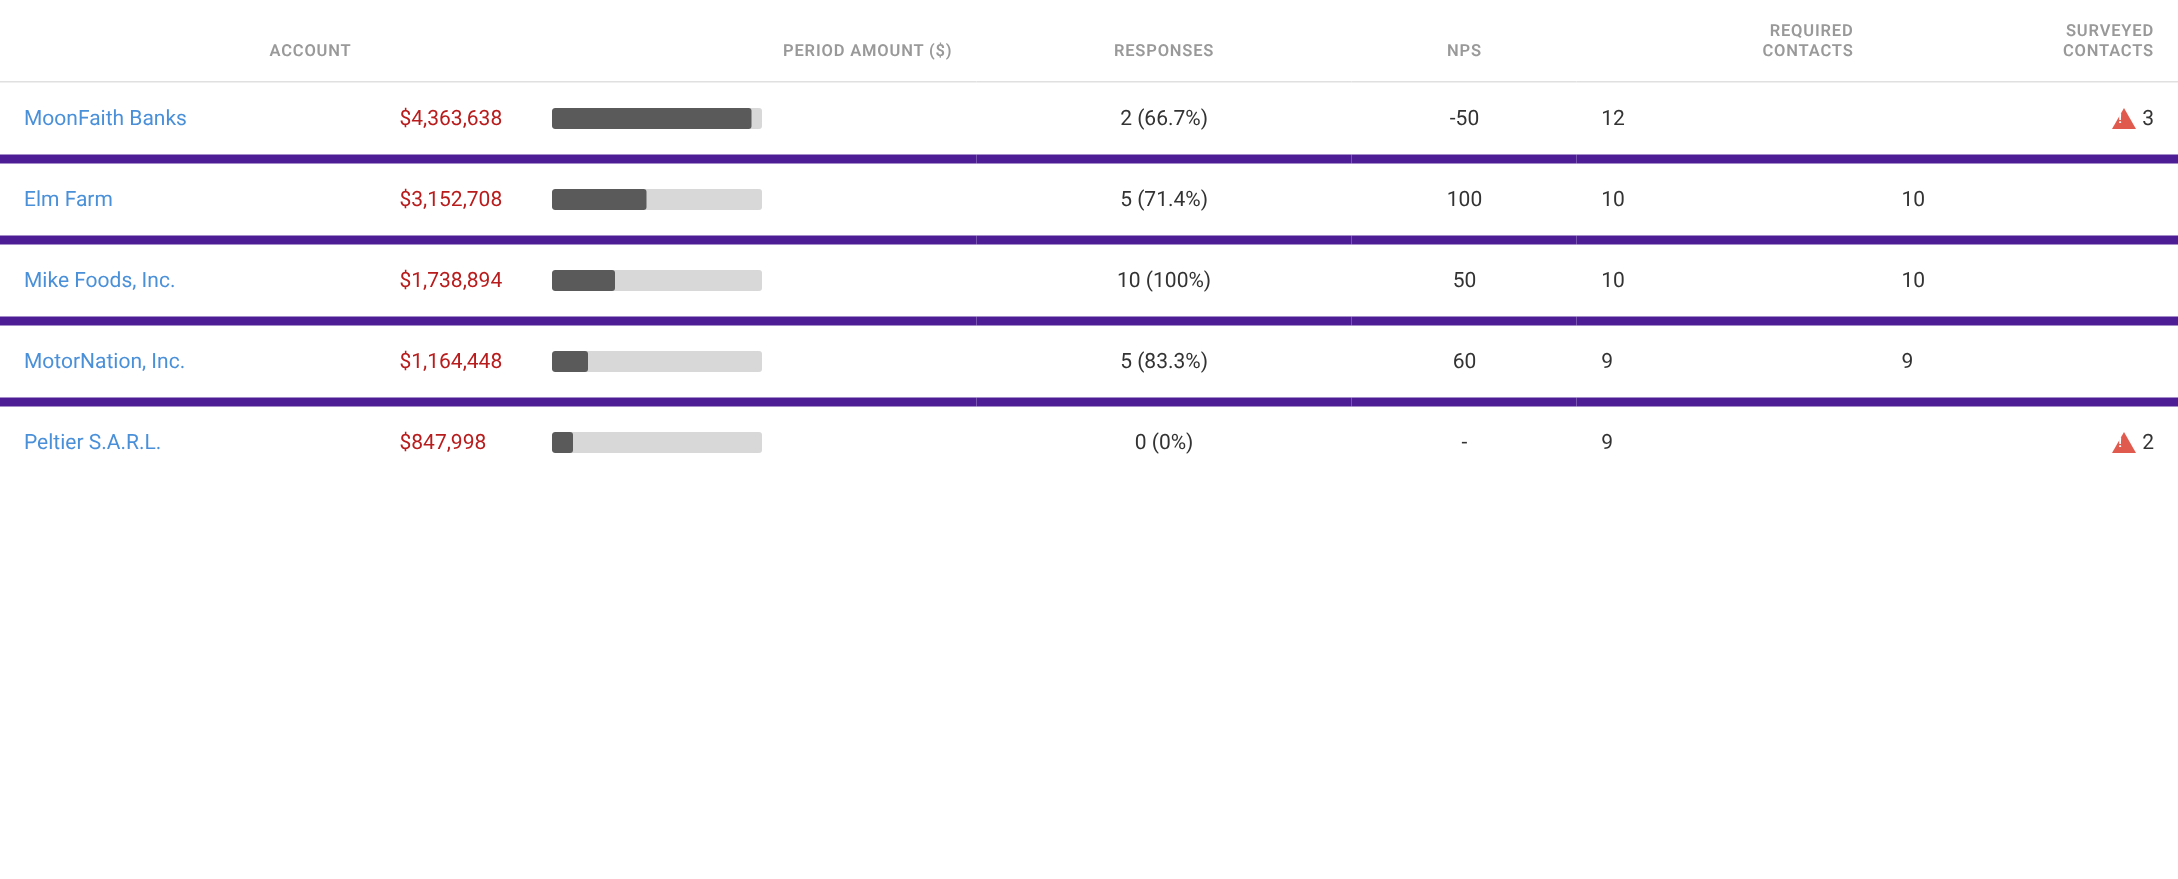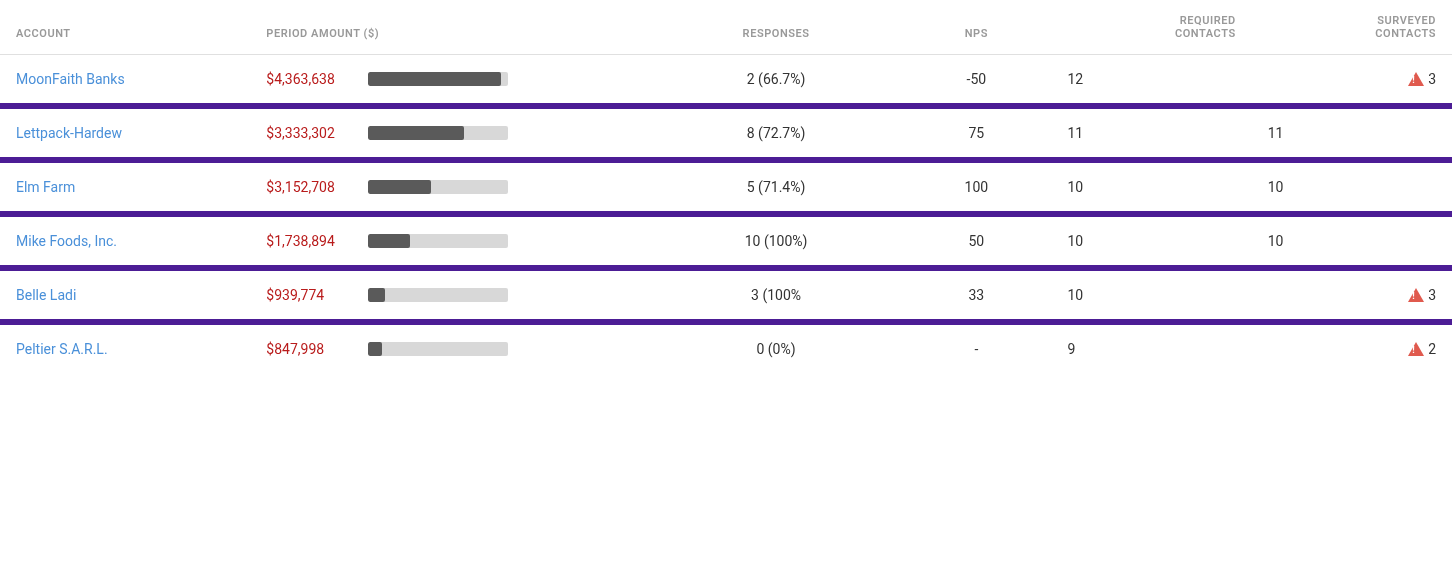--- a/index.html
+++ b/index.html
@@ -25,21 +25,21 @@
       width: 100%;
       border-collapse: collapse;
     }
 
     thead tr {
       border-bottom: 1px solid #e0e0e0;
     }
 
     th {
       padding: 14px 16px;
-      text-align: left;
+      text-align: right;
       font-size: 11px;
       font-weight: 600;
       color: #999;
       letter-spacing: 0.05em;
       text-transform: uppercase;
       vertical-align: bottom;
     }
 
     th.right {
       text-align: right;
@@ -168,35 +168,20 @@
           <td class="center">-50</td>
           <td class="right">12</td>
           <td class="right">
             <div class="warning-badge">
               <span class="triangle-warning"></span>
               <span>3</span>
             </div>
           </td>
         </tr>
         <tr>
-          <td><a href="#" class="account-link">Lettpack-Hardew</a></td>
-          <td>
-            <div class="amount-cell">
-              <span class="amount-text">$3,333,302</span>
-              <div class="bar-container">
-                <div class="bar-fill" style="width: 68%;"></div>
-              </div>
-            </div>
-          </td>
-          <td class="center">8 (72.7%)</td>
-          <td class="center">75</td>
-          <td class="right">11</td>
-          <td class="right">11</td>
-        </tr>
-        <tr>
           <td><a href="#" class="account-link">Elm Farm</a></td>
           <td>
             <div class="amount-cell">
               <span class="amount-text">$3,152,708</span>
               <div class="bar-container">
                 <div class="bar-fill" style="width: 45%;"></div>
               </div>
             </div>
           </td>
           <td class="center">5 (71.4%)</td>
@@ -213,38 +198,33 @@
                 <div class="bar-fill" style="width: 30%;"></div>
               </div>
             </div>
           </td>
           <td class="center">10 (100%)</td>
           <td class="center">50</td>
           <td class="right">10</td>
           <td class="right">10</td>
         </tr>
         <tr>
-          <td><a href="#" class="account-link">Belle Ladi</a></td>
-          <td>
-            <div class="amount-cell">
-              <span class="amount-text">$939,774</span>
-              <div class="bar-container">
-                <div class="bar-fill" style="width: 12%;"></div>
-              </div>
-            </div>
-          </td>
-          <td class="center">3 (100%</td>
-          <td class="center">33</td>
-          <td class="right">10</td>
-          <td class="right">
-            <div class="warning-badge">
-              <span class="triangle-warning"></span>
-              <span>3</span>
-            </div>
-          </td>
+          <td><a href="#" class="account-link">MotorNation, Inc.</a></td>
+          <td>
+            <div class="amount-cell">
+              <span class="amount-text">$1,164,448</span>
+              <div class="bar-container">
+                <div class="bar-fill" style="width: 17%;"></div>
+              </div>
+            </div>
+          </td>
+          <td class="center">5 (83.3%)</td>
+          <td class="center">60</td>
+          <td class="right">9</td>
+          <td class="right">9</td>
         </tr>
         <tr>
           <td><a href="#" class="account-link">Peltier S.A.R.L.</a></td>
           <td>
             <div class="amount-cell">
               <span class="amount-text">$847,998</span>
               <div class="bar-container">
                 <div class="bar-fill" style="width: 10%;"></div>
               </div>
             </div>

